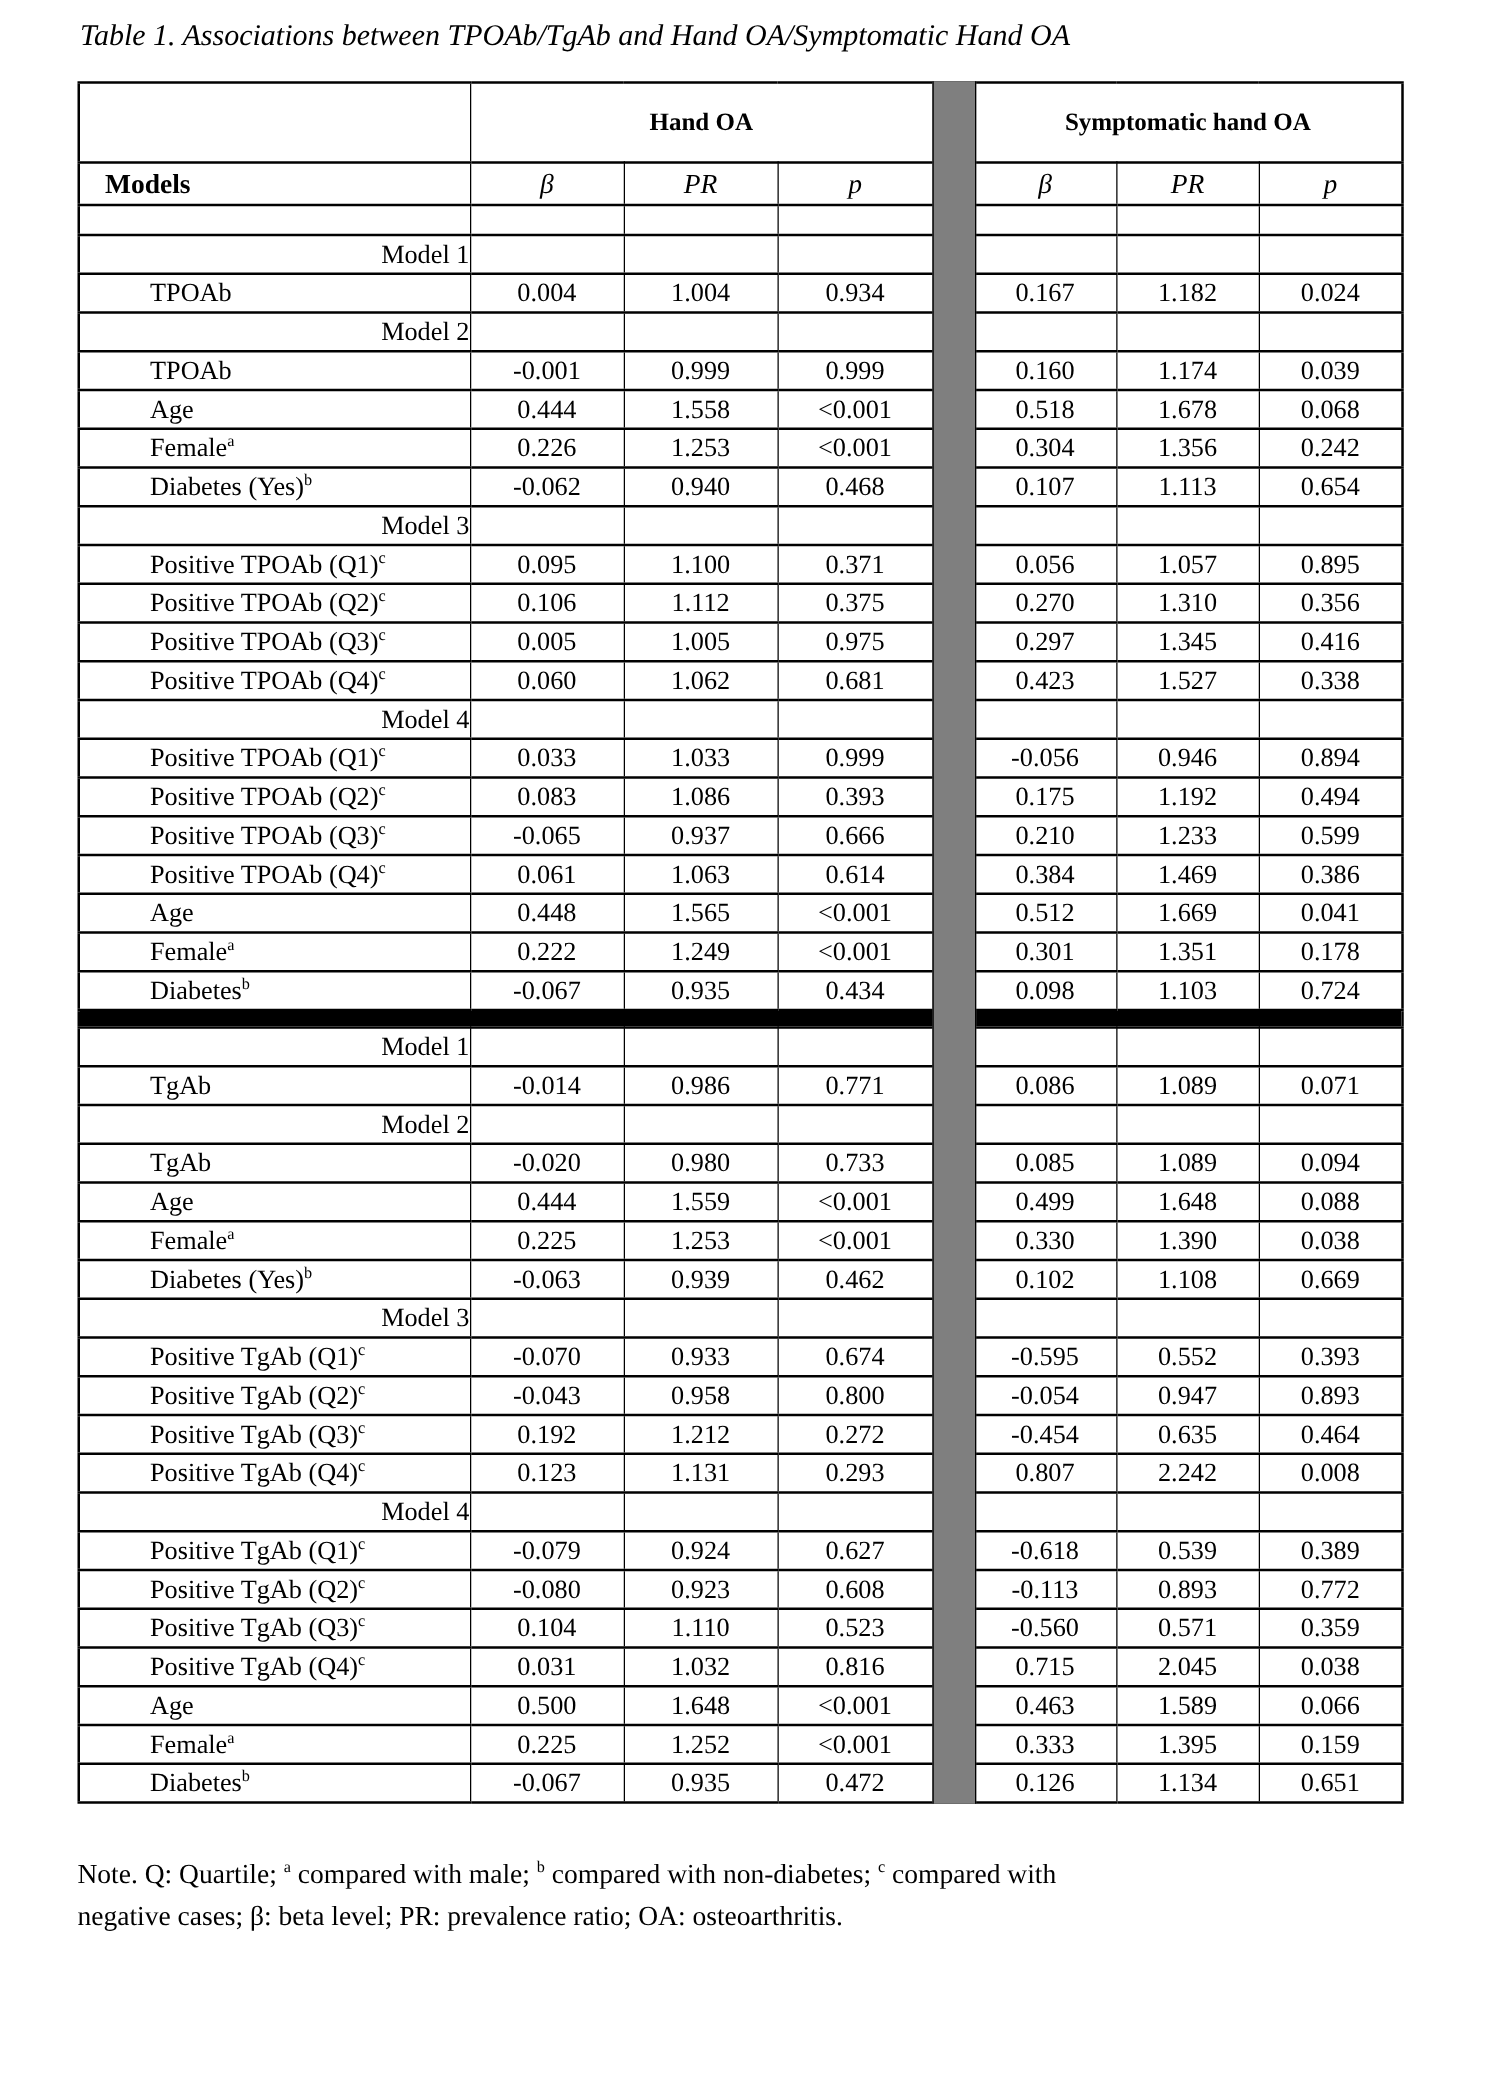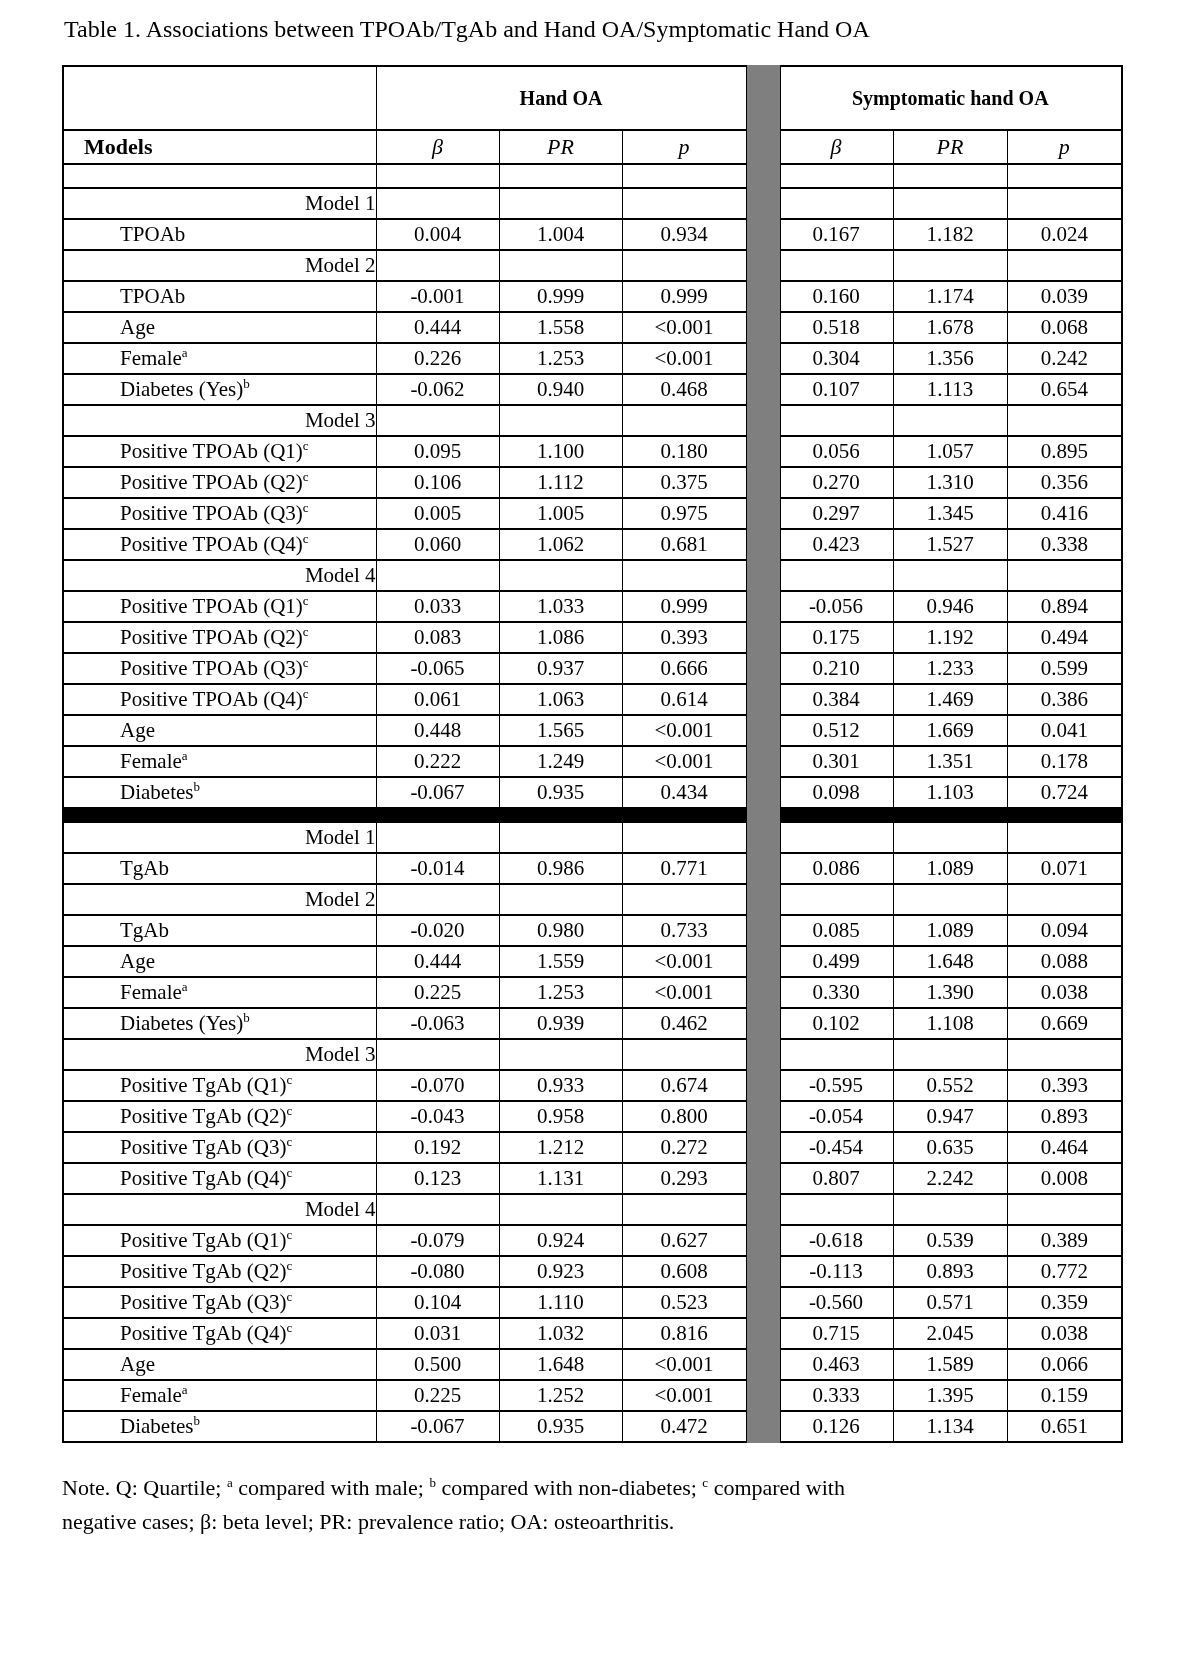--- a/index.html
+++ b/index.html
@@ -2,21 +2,21 @@
 <html><head>
 <meta charset="utf-8">
 <style>
   html,body { margin:0; padding:0; background:#fff; }
   body {
     width:1189px; height:1675px;
     font-family:"Liberation Serif","DejaVu Serif",serif;
     color:#000; overflow:hidden;
   }
   .page { position:relative; padding:16px 0 0 62px; }
-  .title { font-size:24px; margin:0 17px 22px 2px; white-space:nowrap; }
+  .title { font-style:italic; font-size:24px; margin:0 17px 22px 2px; white-space:nowrap; }
   .table-wrap { position:relative; width:1061px; }
   table { border-collapse:collapse; table-layout:fixed; width:1061px; border:2px solid #000; }
   td {
     border:1px solid #000; border-top-width:2px; border-bottom-width:2px;
     font-size:21px; text-align:center; vertical-align:middle;
     padding:0; overflow:hidden; white-space:nowrap;
   }
   td.h1 { height:62px; font-weight:bold; font-size:20px; }
   tr.modelsrow td { height:32px; }
   td.models-h { text-align:left; padding-left:20px; font-weight:bold; font-size:22px; }
@@ -26,21 +26,21 @@
   td.lab { text-align:left; padding-left:56px; }
   td.sec { text-align:right; padding-left:10px; }
   sup { font-size:13px; line-height:0; }
   tr.barrow td { background:#000; height:12px; border-top-width:2px; border-bottom-width:2px; }
   .b { font-weight:normal; }
   .strip {
     position:absolute; top:0; bottom:0; left:684px; width:35px;
     background:#7f7f7f; border-left:1px solid #000; border-right:1px solid #000;
     box-sizing:border-box; z-index:5;
   }
-  .note { margin-top:28px; font-size:22px; line-height:34px; width:1030px; }
+  .note { margin-top:39px; font-size:22px; line-height:34px; width:1030px; }
 </style>
 </head>
 <body>
 
 <div class="page">
   <div class="title">Table 1. Associations between TPOAb/TgAb and Hand OA/Symptomatic Hand OA</div>
 
   <div class="table-wrap">
     <table>
       <colgroup>
@@ -159,21 +159,21 @@
             <td></td>
             <td></td>
             <td></td>
             <td></td>
             <td></td>
           </tr>
           <tr>
             <td class="lab">Positive TPOAb (Q1)<sup>c</sup></td>
             <td>0.095</td>
             <td>1.100</td>
-            <td>0.180</td>
+            <td>0.371</td>
             <td></td>
             <td>0.056</td>
             <td>1.057</td>
             <td>0.895</td>
           </tr>
           <tr>
             <td class="lab">Positive TPOAb (Q2)<sup>c</sup></td>
             <td>0.106</td>
             <td>1.112</td>
             <td>0.375</td>

